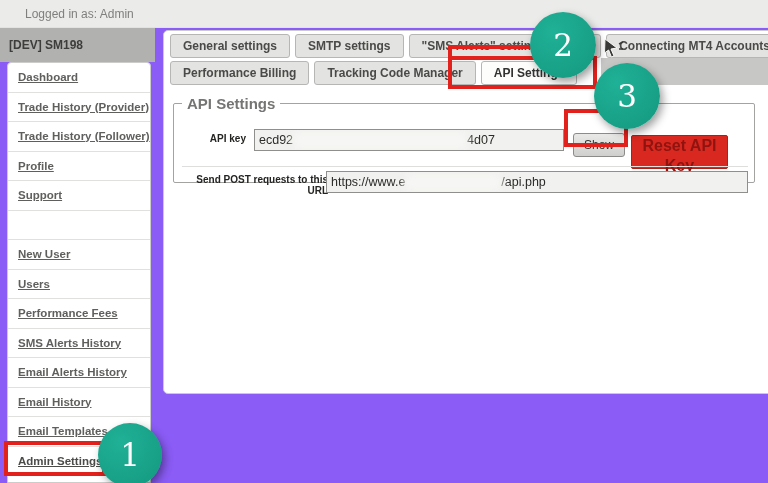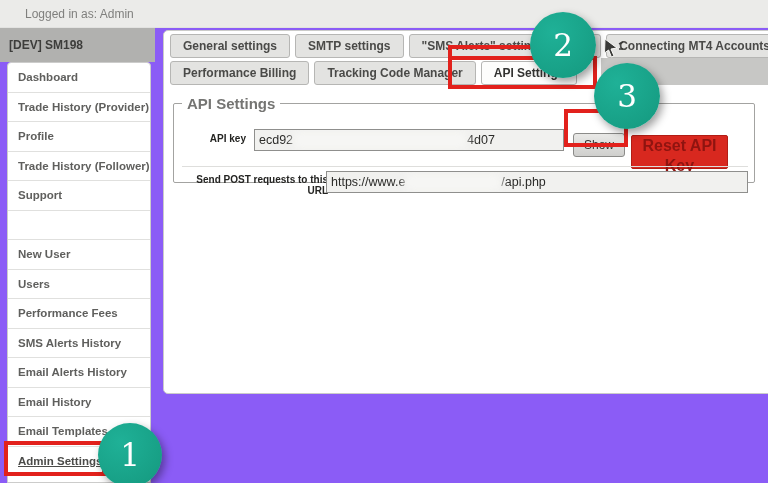--- a/index.html
+++ b/index.html
@@ -7,21 +7,21 @@
   #screen { position:relative; width:768px; height:483px; overflow:hidden; background:#8b5cf6; }
 
   
   .topbar { position:absolute; left:0; top:0; width:768px; height:28px; background:#ebebe9; border-bottom:1px solid #e2e2e0; }
   .topbar-text { position:absolute; left:25px; top:7px; font-size:12px; color:#7f7f7d; }
 
   
   .sidebar-header { position:absolute; left:0; top:28px; width:155px; height:34px; background:#b1b1af; }
   .sidebar-header span { position:absolute; left:9px; top:10px; font-size:12px; font-weight:bold; color:#3d3d3b; }
   .sidebar { position:absolute; left:7px; top:62px; width:144px; height:421px; background:#ffffff; border:1px solid #cccccb; border-radius:4px 4px 0 0; }
-  .sb-item { height:29.5px; line-height:29.5px; padding-left:10px; font-size:11.5px; font-weight:bold; color:#5f5f5d; border-bottom:1px solid #e0e0de; white-space:nowrap; cursor:pointer; }
+  .sb-item { height:29.5px; line-height:29.5px; padding-left:10px; font-size:11.5px; font-weight:bold; color:#5f5f5d; border-bottom:1px solid #e0e0de; white-space:nowrap; cursor:pointer;text-decoration:underline; }
   .sb-item.underlined { text-decoration:underline; color:#4b4b49; }
 
   
   .main-panel { position:absolute; left:163px; top:30px; width:612px; height:364px; background:#ffffff; border:1px solid #cbcbc9; border-radius:5px; }
   .tabs-row { display:flex; gap:5px; padding-left:6px; }
   .tabs-row.r1 { padding-top:3px; }
   .tabs-row.r2 { padding-top:3px; }
   .tab { height:24px; line-height:22px; padding:0 12px; background:#e3e3e1; border:1px solid #b6b6b4; border-radius:3px; font-size:12px; font-weight:bold; color:#4a4a48; white-space:nowrap; cursor:pointer; }
   .tab.active { background:#fdfdfc; color:#333331; }
   .tab.tab-hidden { width:100px; text-align:right; padding-right:20px; }
@@ -64,22 +64,22 @@
   <div class="topbar">
     <span class="topbar-text">Logged in as: Admin</span>
   </div>
 
   <div class="sidebar-header">
     <span>[DEV] SM198</span>
   </div>
   <div class="sidebar">
     <div class="sb-item">Dashboard</div>
     <div class="sb-item">Trade History (Provider)</div>
+    <div class="sb-item">Trade History (Follower)</div>
     <div class="sb-item">Profile</div>
-    <div class="sb-item">Trade History (Follower)</div>
     <div class="sb-item">Support</div>
     <div class="sb-item"></div>
     <div class="sb-item">New User</div>
     <div class="sb-item">Users</div>
     <div class="sb-item">Performance Fees</div>
     <div class="sb-item">SMS Alerts History</div>
     <div class="sb-item">Email Alerts History</div>
     <div class="sb-item">Email History</div>
     <div class="sb-item">Email Templates</div>
     <div class="sb-item underlined">Admin Settings</div>

